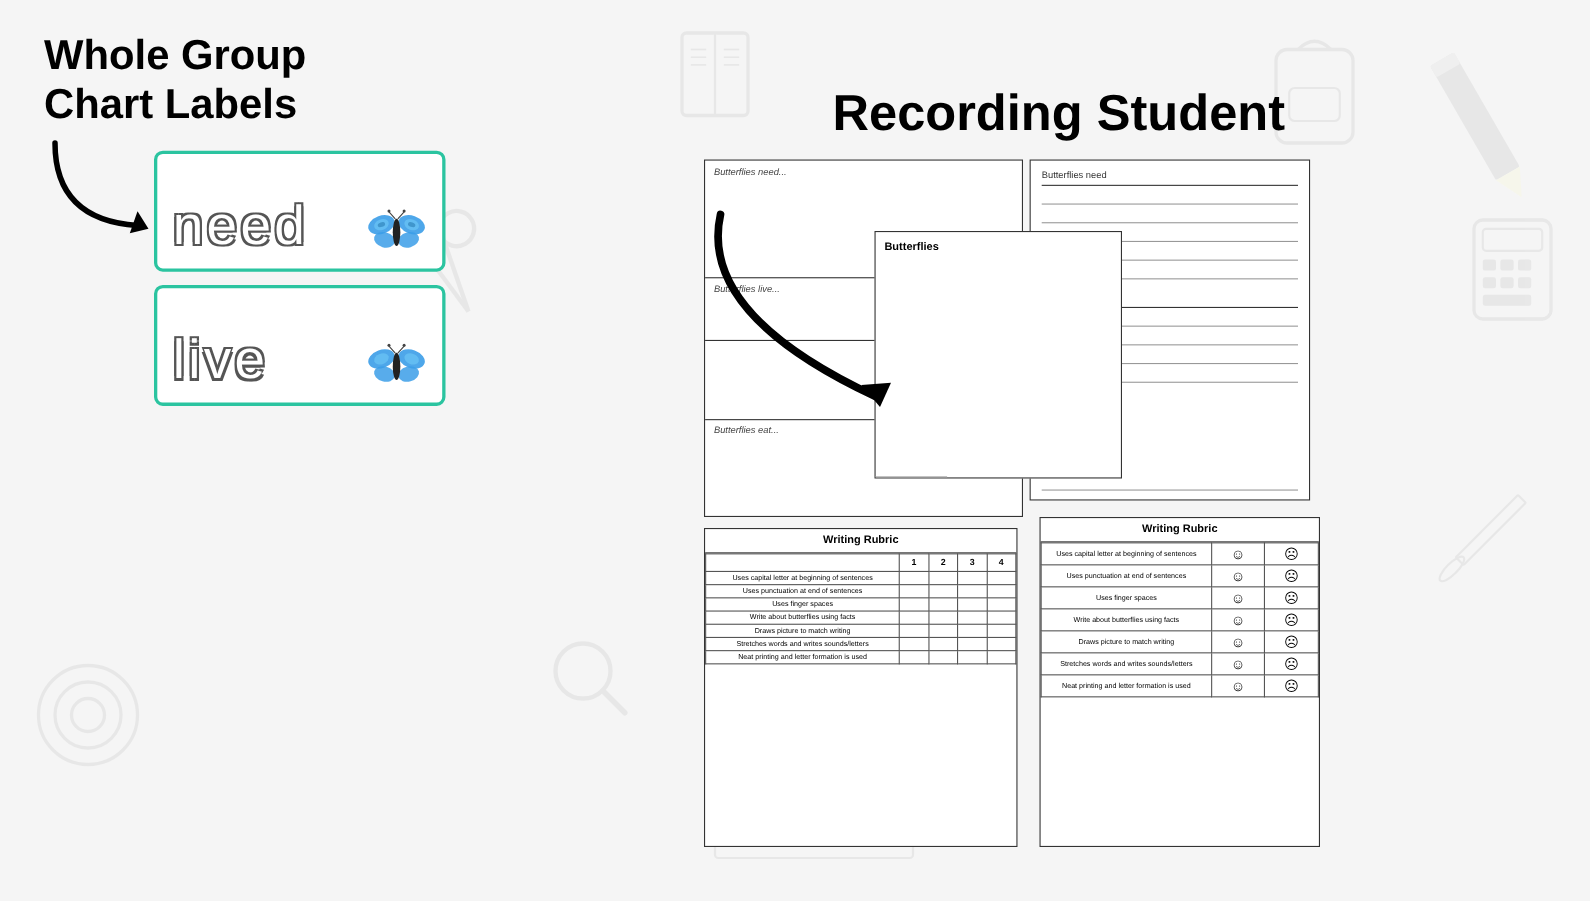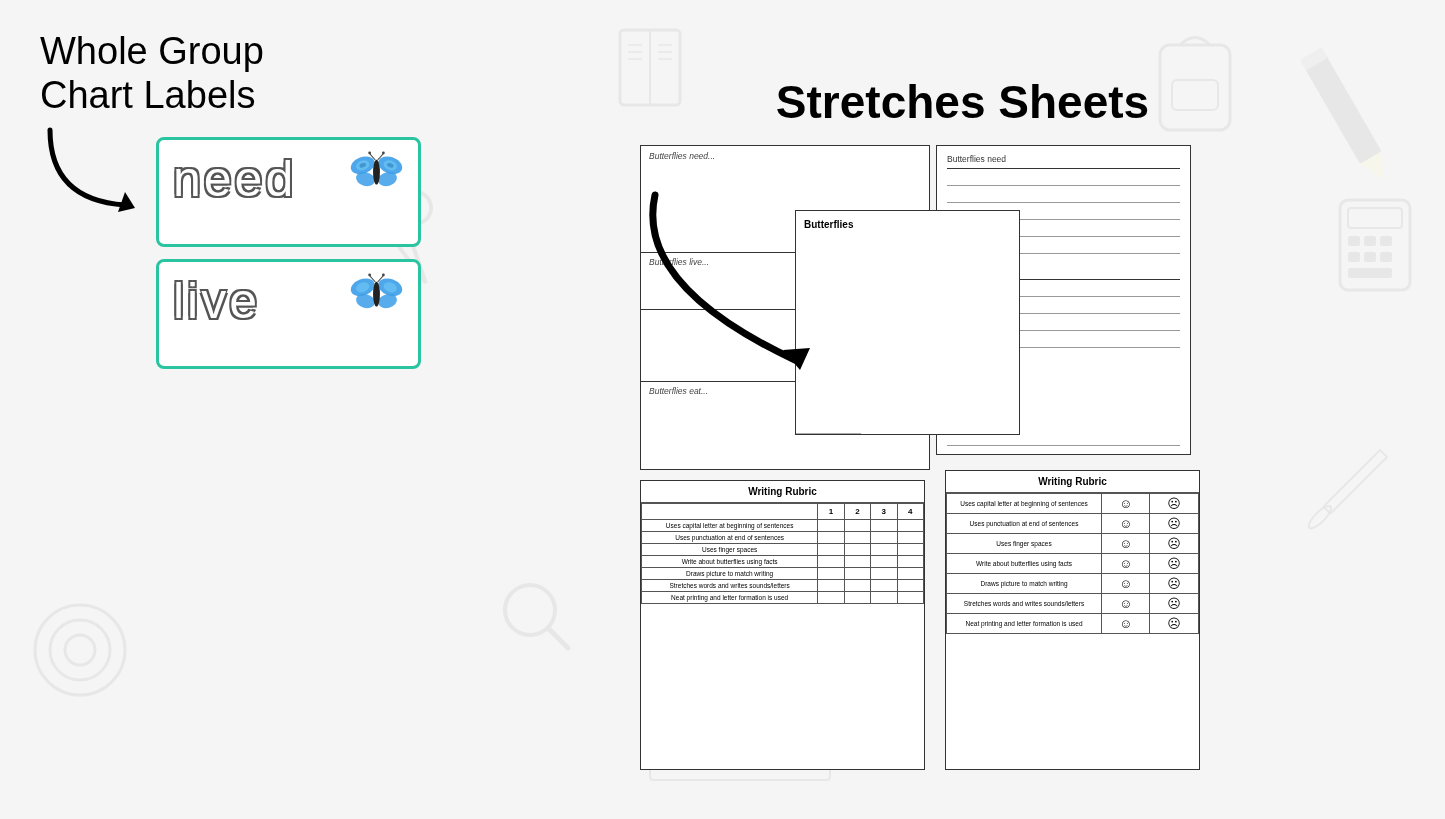--- a/index.html
+++ b/index.html
@@ -32,46 +32,45 @@
     
     .left-section {
       width: 480px;
       padding: 30px 20px 20px 40px;
       position: relative;
       flex-shrink: 0;
     }
 
     .left-title {
       font-size: 38px;
-      font-weight: 400;
+      font-weight: 700;
       color: #000;
       line-height: 1.15;
       margin-bottom: 20px;
     }
 
     .chart-cards {
       margin-top: 10px;
       margin-left: 100px;
       display: flex;
       flex-direction: column;
       gap: 12px;
     }
 
     .chart-card {
       width: 265px;
       height: 110px;
       border: 3px solid #2bc4a0;
       border-radius: 8px;
       background: #fff;
       display: flex;
-      align-items: flex-start;
+      align-items: flex-end;
       justify-content: space-between;
       padding: 10px 14px;
       position: relative;
-      margin-left: 16px;
     }
 
     .butterfly-img {
       width: 55px;
       height: 45px;
       flex-shrink: 0;
     }
 
     
     .right-section {
@@ -247,21 +246,21 @@
           <circle cx="50" cy="4" r="2" fill="#444"></circle>
         </svg>
       </div>
 
     </div>
   </div>
 
   <div class="right-section">
     <div class="right-title">
       <br>
-      <span>Stretches Sheets</span>
+      <span>Recording Student</span>
     </div>
 
     <svg style="position:absolute;left:145px;top:185px;width:200px;height:200px;z-index:10;" viewBox="0 0 200 200">
       <path d="M30,10 Q10,100 170,175" fill="none" stroke="#000" stroke-width="7" stroke-linecap="round"></path>
       <polygon points="158,165 175,185 185,163" fill="#000"></polygon>
     </svg>
 
     <div class="sheets-container" style="position:relative; width:600px; height:640px; margin-left:130px; margin-top:15px;">
 
       <div class="sheet" style="top:0;left:0;width:290px;height:325px;z-index:2;">

